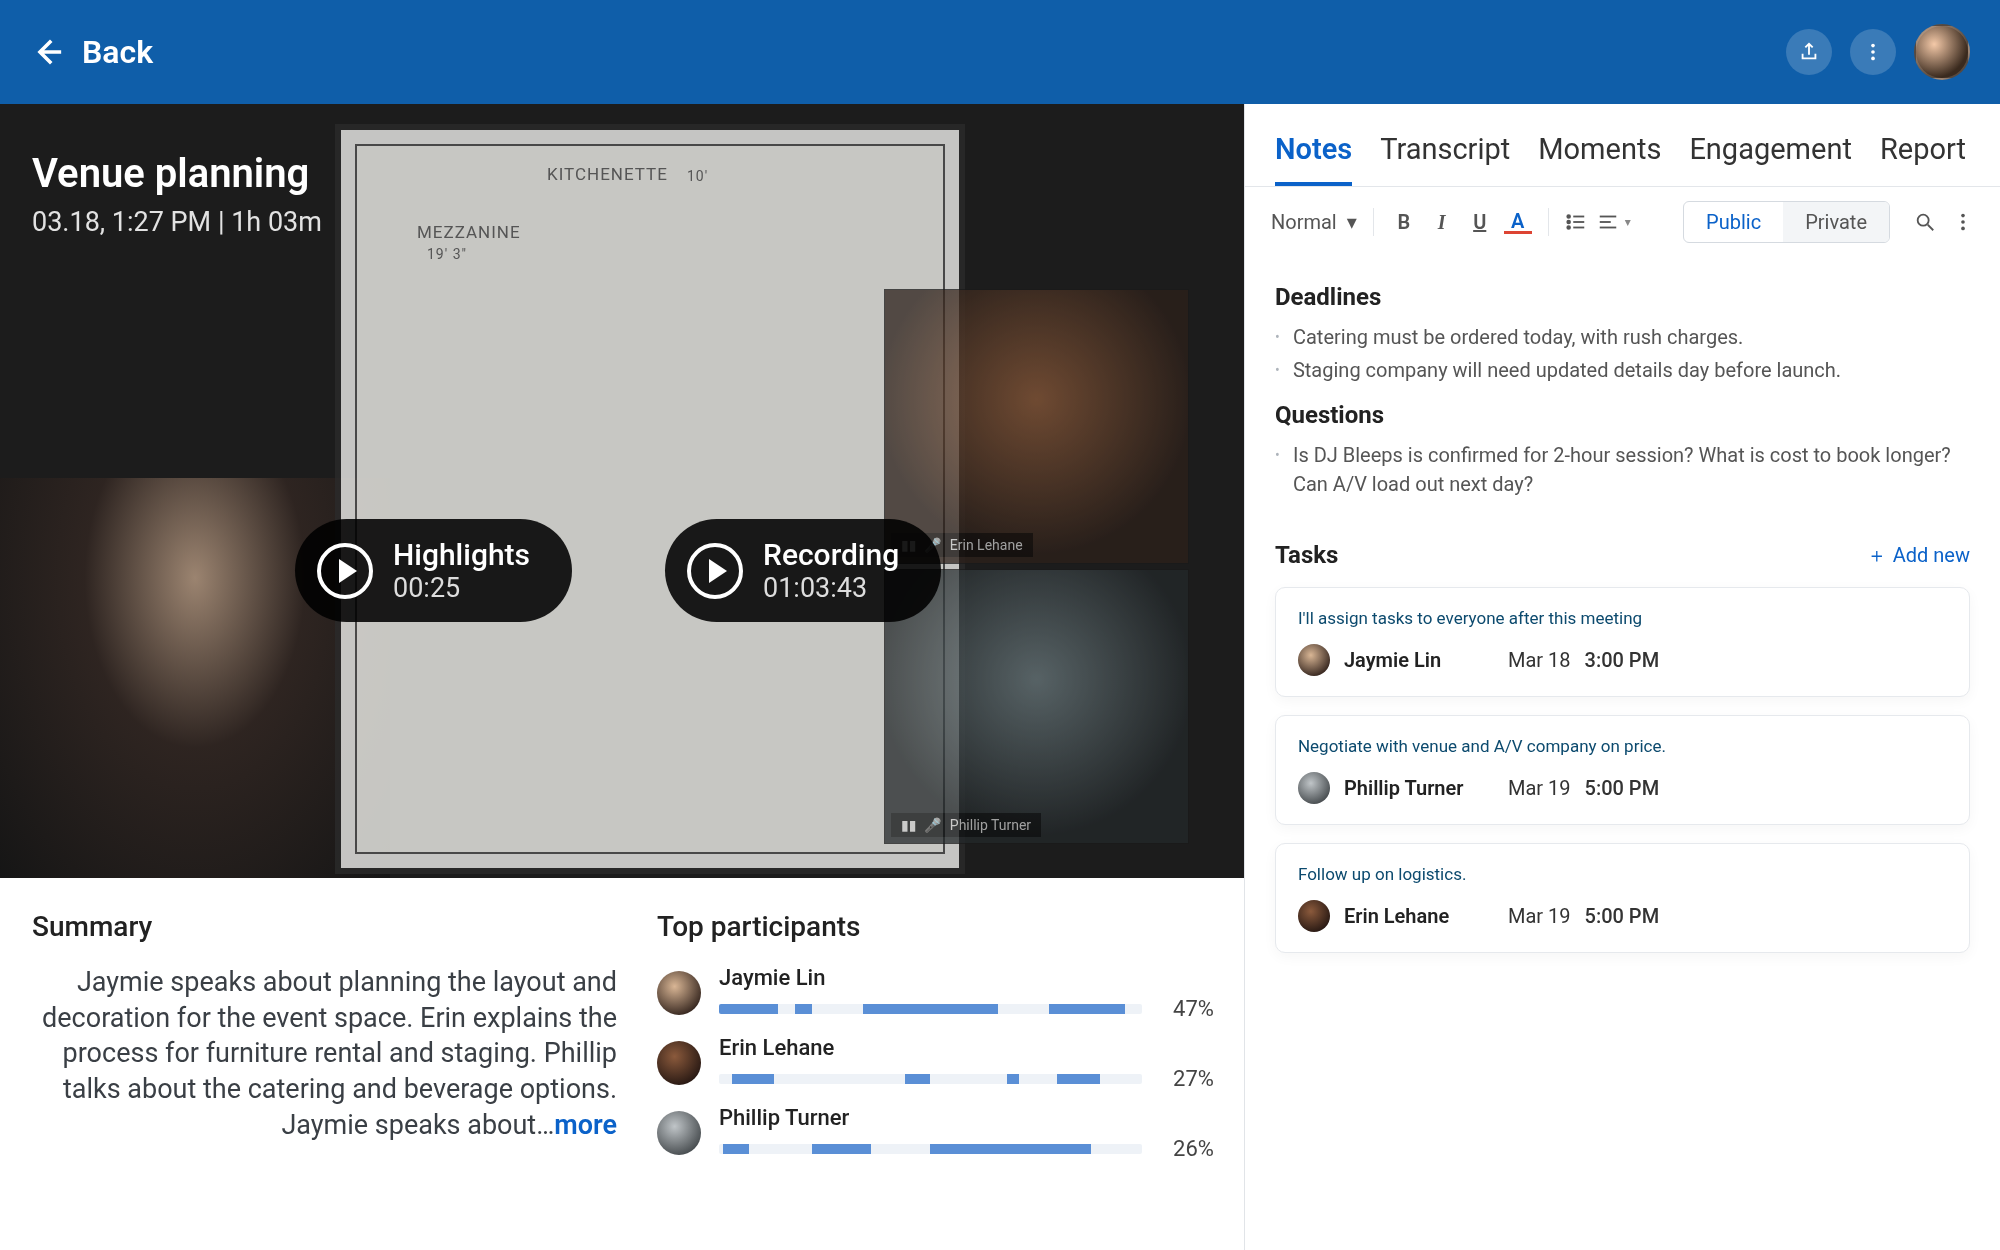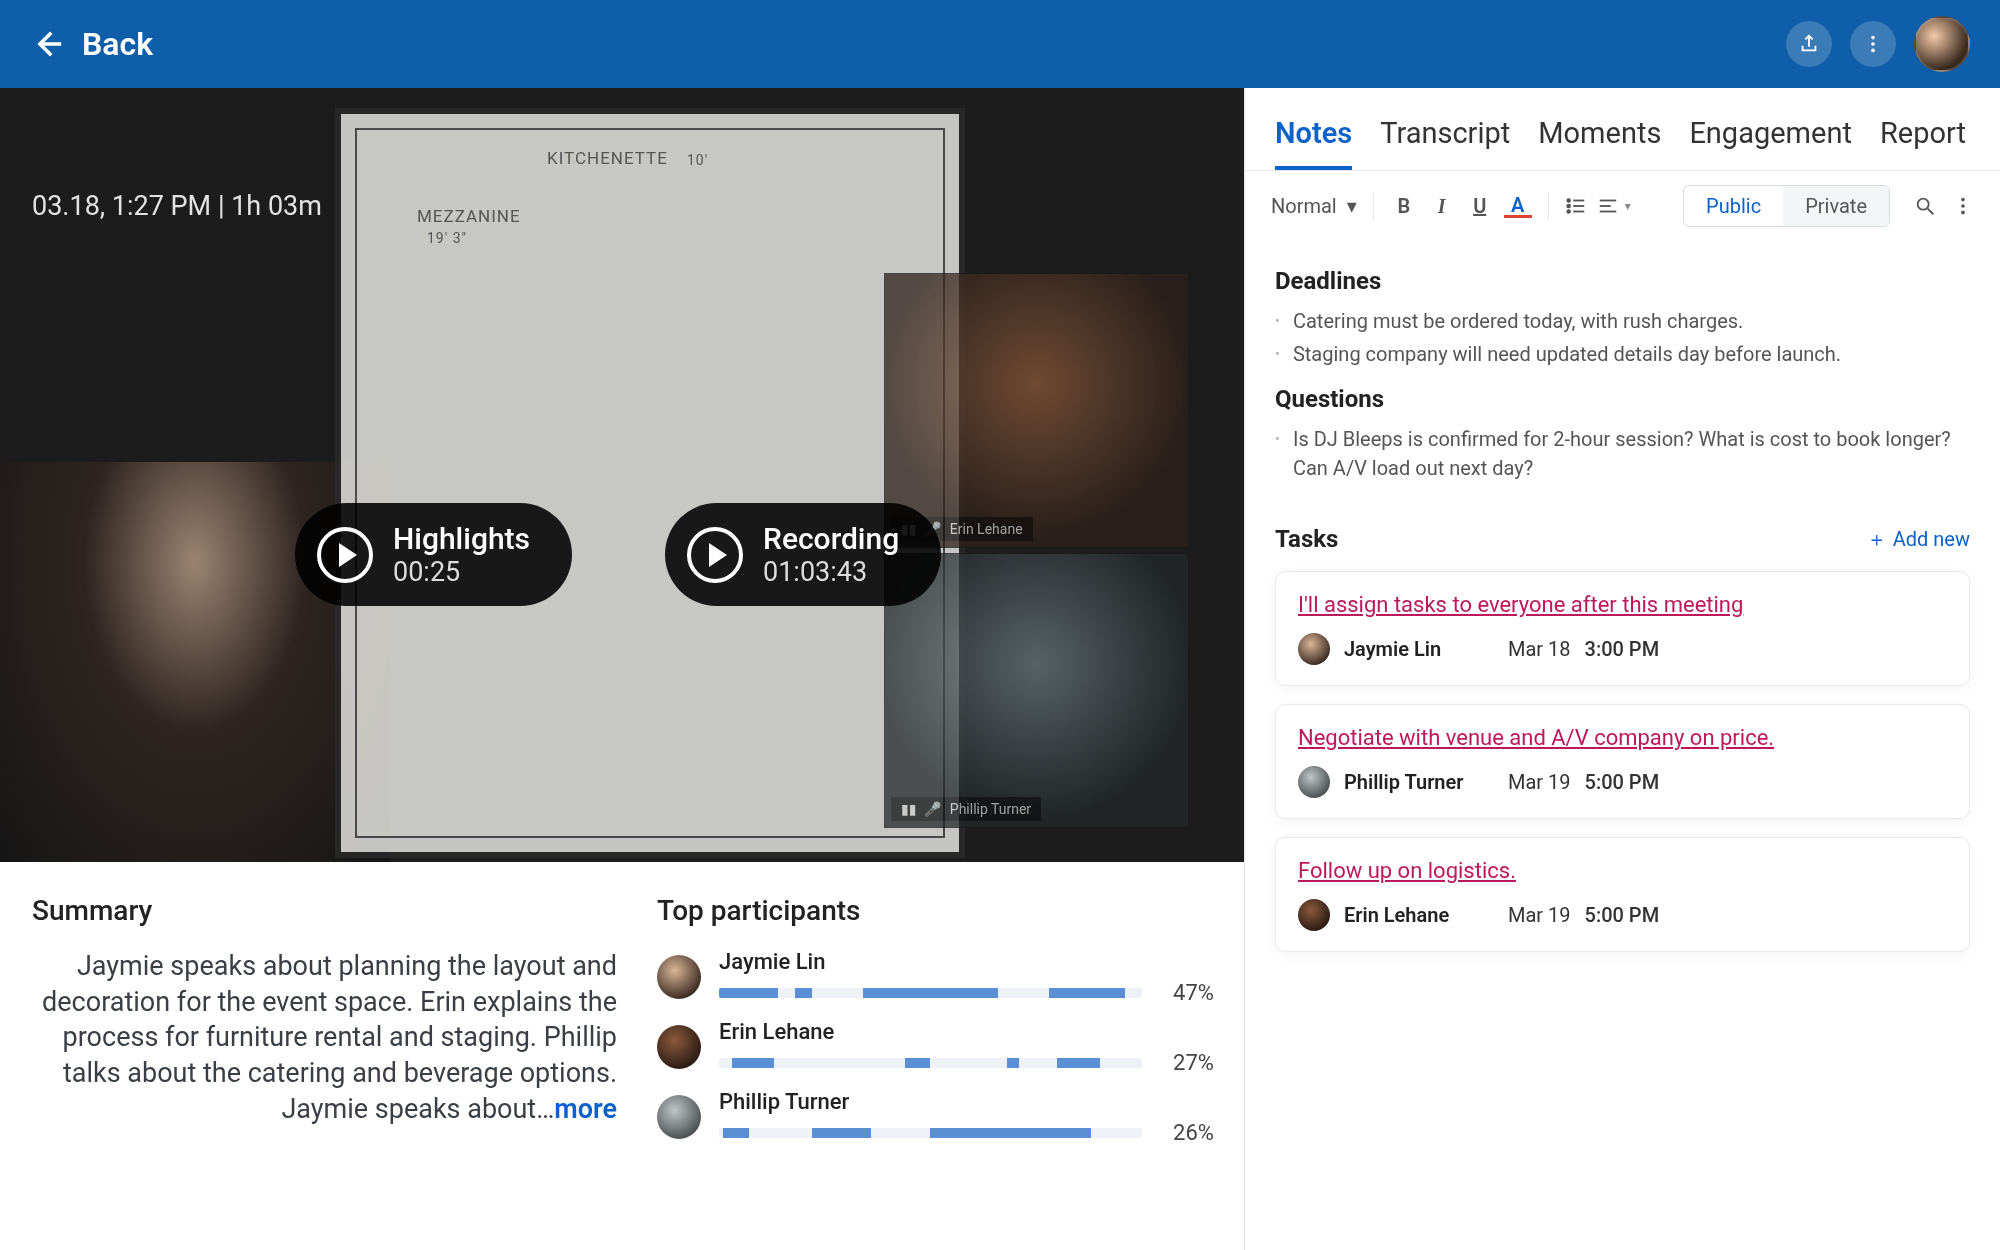--- a/index.html
+++ b/index.html
@@ -6,21 +6,21 @@
   body {
     font-family: -apple-system, BlinkMacSystemFont, "Segoe UI", Roboto, sans-serif;
     width: 2000px;
     height: 1250px;
     overflow: hidden;
     background: #fff;
     color: #222;
   }
   
   .header {
-    height: 88px;
+    height: 104px;
     background: #0f5ea9;
     display: flex;
     align-items: center;
     padding: 0 30px;
     color: #fff;
   }
   .back-btn {
     display: flex;
     align-items: center;
     gap: 18px;
@@ -189,21 +189,21 @@
   .add-new { color: #0b62c9; font-size: 20px; cursor: pointer; display: flex; align-items: center; gap: 6px; }
 
   .task-card {
     background: #fff;
     border: 1px solid #e6e9ed;
     border-radius: 10px;
     padding: 20px 22px;
     margin-top: 18px;
     box-shadow: 0 4px 14px rgba(0,0,0,0.04);
   }
-  .task-title { font-size: 22px; color: #be185d; margin-bottom: 16px; text-decoration: underline; }
+  .task-title { font-size: 17px; color: #0c4a6e; margin-bottom: 16px; }
   .task-meta { display: flex; align-items: center; gap: 14px; font-size: 20px; }
   .task-avatar { width: 32px; height: 32px; border-radius: 50%; background: radial-gradient(circle at 40% 35%, #d9b695 0%, #3a2a22 75%); }
   .task-avatar.b { background: radial-gradient(circle at 40% 35%, #c0c5c8 0%, #4a4f52 75%); }
   .task-avatar.c { background: radial-gradient(circle at 40% 35%, #8b5a3c 0%, #2a1a14 75%); }
   .task-name { font-weight: 600; width: 150px; }
   .task-date { color: #333; }
   .task-time { color: #333; font-weight: 500; }
 
   svg { display: block; }
 </style>
@@ -256,20 +256,21 @@
         </div>
       </div>
       <div class="vid-tile two">
         <div class="vid-caption">
           <span>▮▮</span>
           <span>🎤</span>
           <span>Phillip Turner</span>
         </div>
       </div>
 
+      <div class="meeting-title">Venue planning</div>
       <div class="meeting-meta">03.18, 1:27 PM | 1h 03m</div>
 
       <div class="play-pill one">
         <div class="play-icon">
             <div class="play-tri"></div>
           </div>
         <div class="pill-text">
           <div class="pill-label">Highlights</div>
           <div class="pill-time">00:25</div>
         </div>

